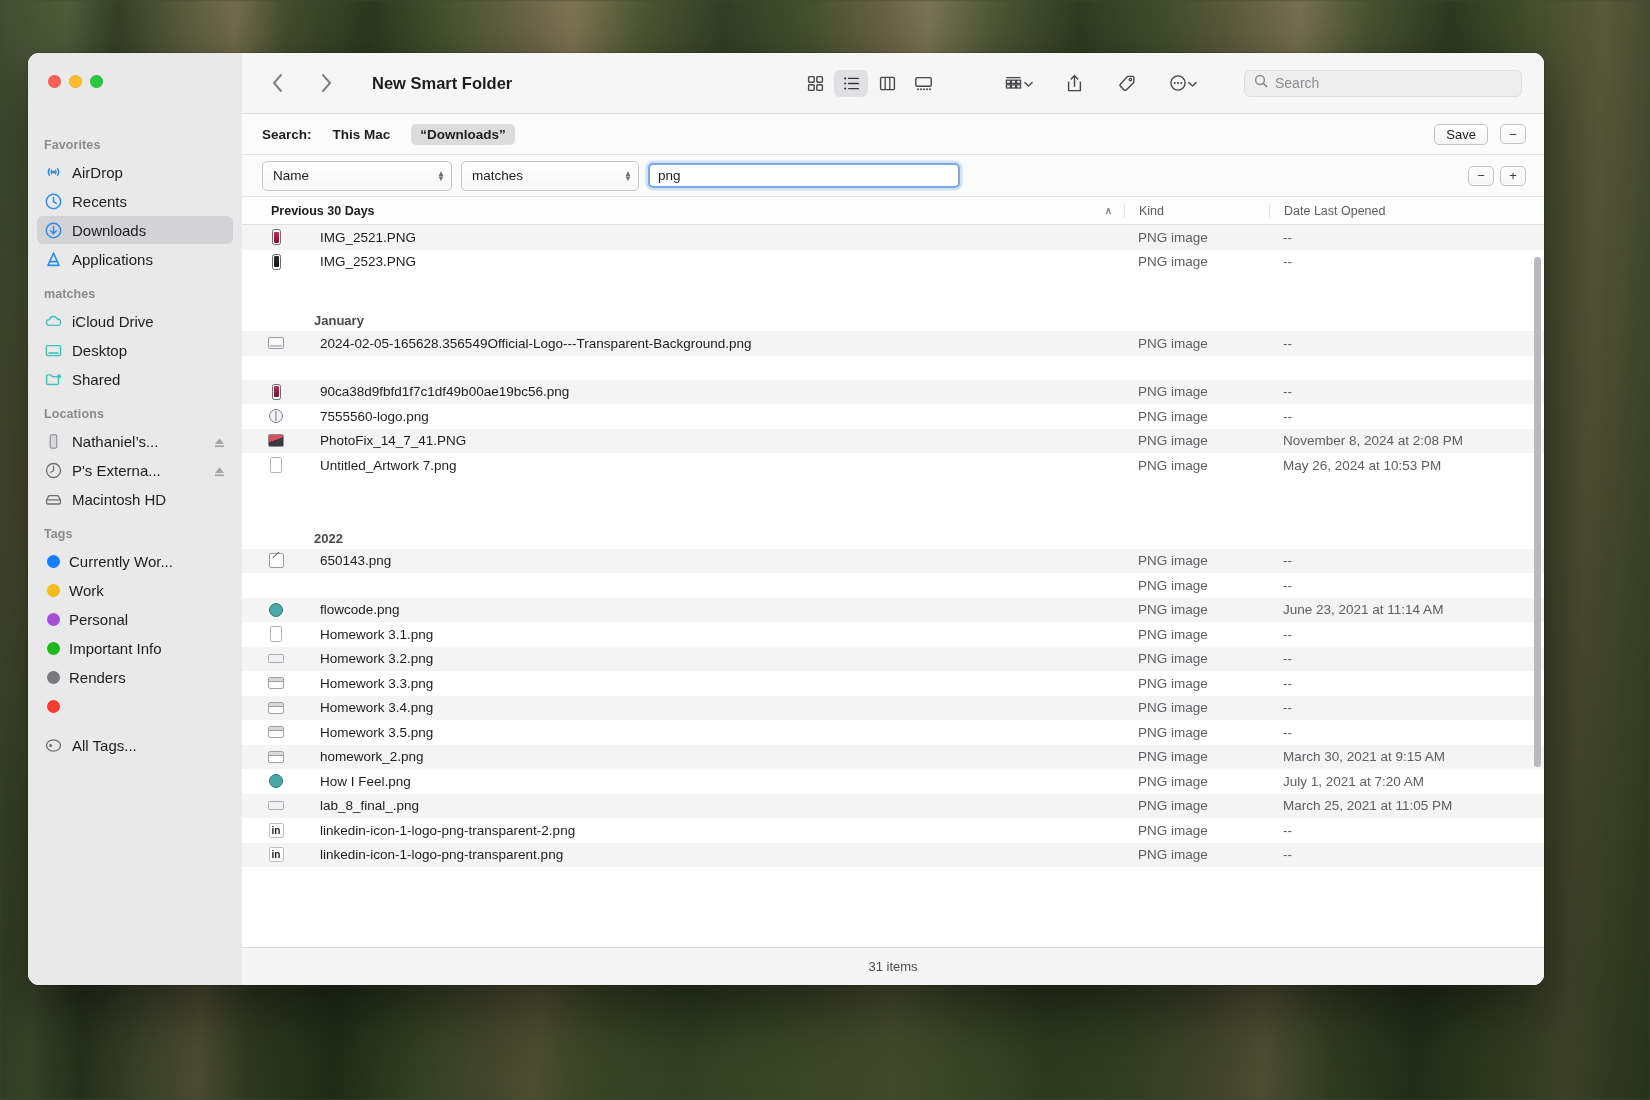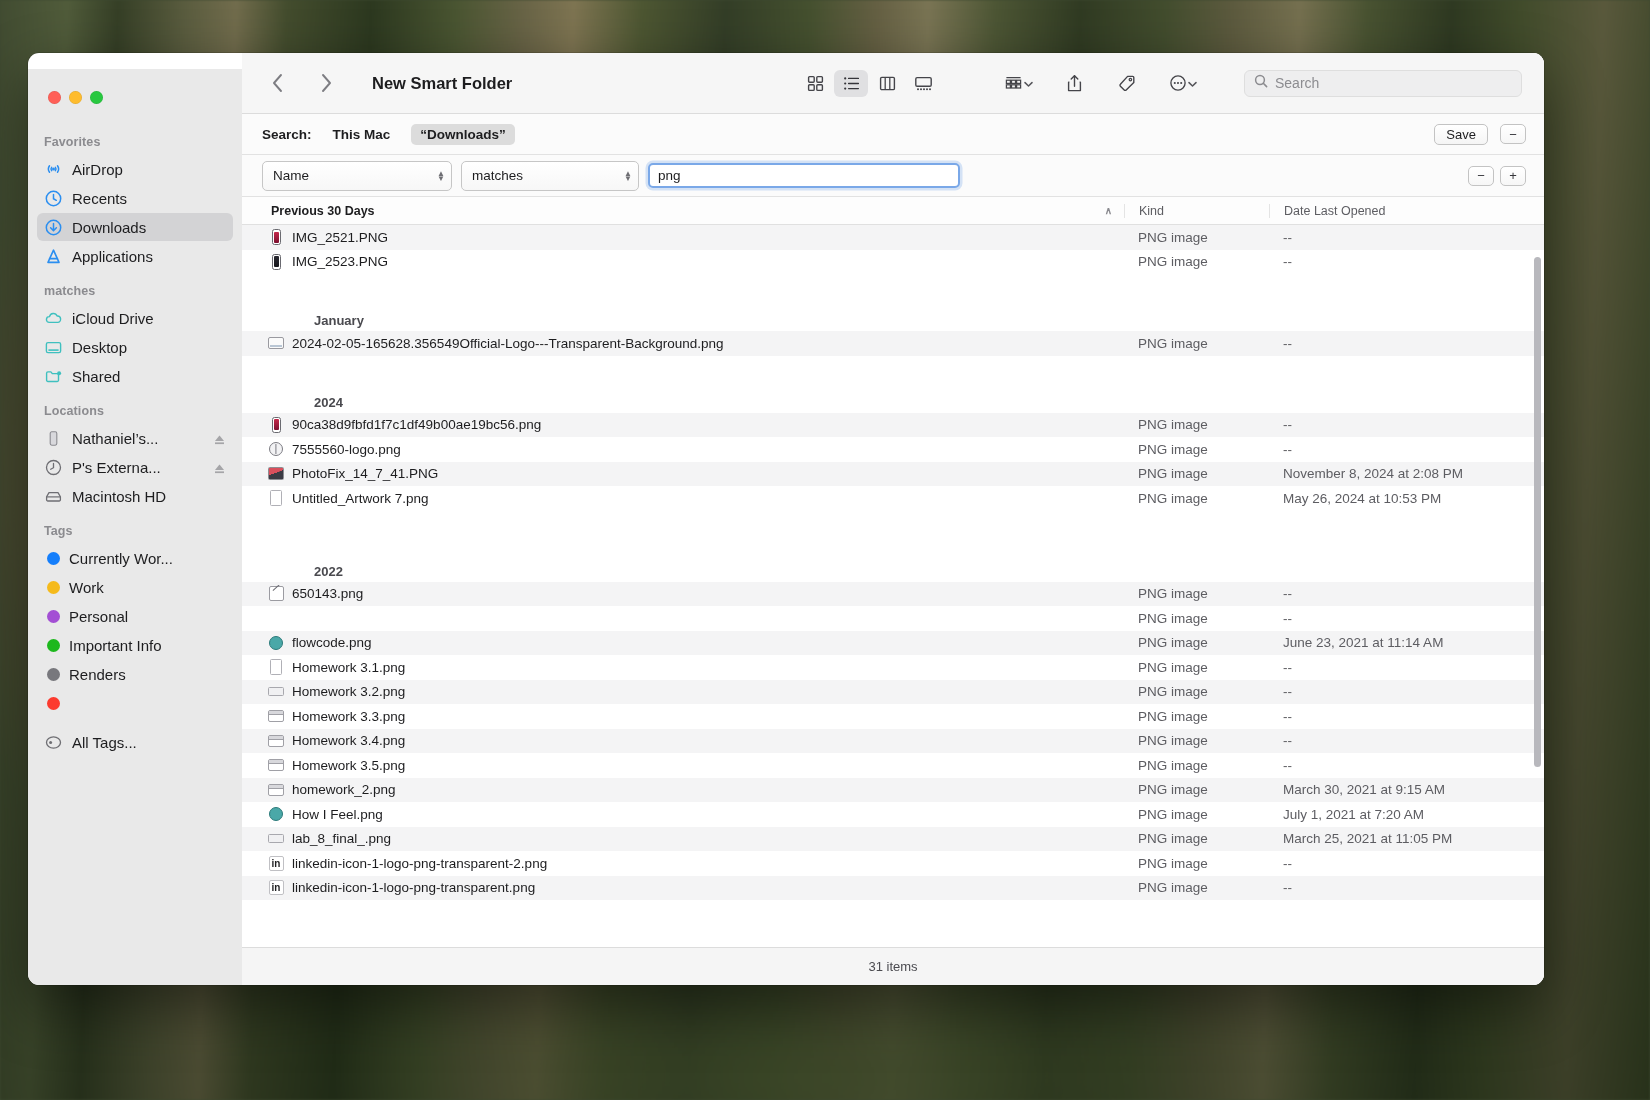--- a/index.html
+++ b/index.html
@@ -49,24 +49,23 @@
     box-shadow: 0 22px 60px rgba(0,0,0,0.45), 0 0 0 0.5px rgba(0,0,0,0.25);
     display: flex;
   }
 
   
   .sidebar {
     width: 214px;
     flex: 0 0 214px;
     background: #e9e9e9;
     backdrop-filter: blur(20px);
-    padding-top: 53px;
+    padding-top: 72px;
     overflow: hidden;
     position: relative;
-    margin-top: 16px;
   }
   .traffic-lights {
     position: absolute; top: 22px; left: 20px;
     display: flex; gap: 8px;
   }
   .tl { width: 13px; height: 13px; border-radius: 50%; }
   .tl.red    { background: #ff5f57; box-shadow: inset 0 0 0 0.5px rgba(0,0,0,.12); }
   .tl.yellow { background: #febc2e; box-shadow: inset 0 0 0 0.5px rgba(0,0,0,.12); }
   .tl.green  { background: #28c840; box-shadow: inset 0 0 0 0.5px rgba(0,0,0,.12); }
 
@@ -283,21 +282,21 @@
     color: #1d1d1f;
     cursor: default;
   }
   .row.alt { background: #f4f4f5; }
   .cell-name {
     flex: 1; min-width: 0;
     display: flex; align-items: center; gap: 8px;
     padding-left: 26px;
     overflow: hidden;
   }
-  .cell-name .nm { overflow: hidden; text-overflow: ellipsis; white-space: nowrap; }
+  .cell-name .nm { overflow: hidden; text-overflow: ellipsis; white-space: nowrap; margin-left: 28px; }
   .f-icon {
     width: 16px; height: 17px;
     flex: 0 0 16px;
     display: flex; align-items: center; justify-content: center;
     border-radius: 2px;
     overflow: hidden;
   }
   .cell-kind { flex: 0 0 145px; color: #5d5d62; padding-left: 14px; }
   .cell-date { flex: 0 0 275px; color: #5d5d62; padding-left: 14px; white-space: nowrap; }
 
@@ -704,21 +703,20 @@
                 <span class="ico-screen"></span>
               </span>
             <span class="nm">2024-02-05-165628.356549Official-Logo---Transparent-Background.png</span>
           </div>
           <div class="cell-kind">PNG image</div>
           <div class="cell-date">--</div>
         </div>
 
         <div class="spacer-row"></div>
 
-        <div class="group-head">2024</div>
         <div class="row alt">
           <div class="cell-name">
             <span class="f-icon">
                 <span class="ico-phone"></span>
               </span>
             <span class="nm">90ca38d9fbfd1f7c1df49b00ae19bc56.png</span>
           </div>
           <div class="cell-kind">PNG image</div>
           <div class="cell-date">--</div>
         </div>

